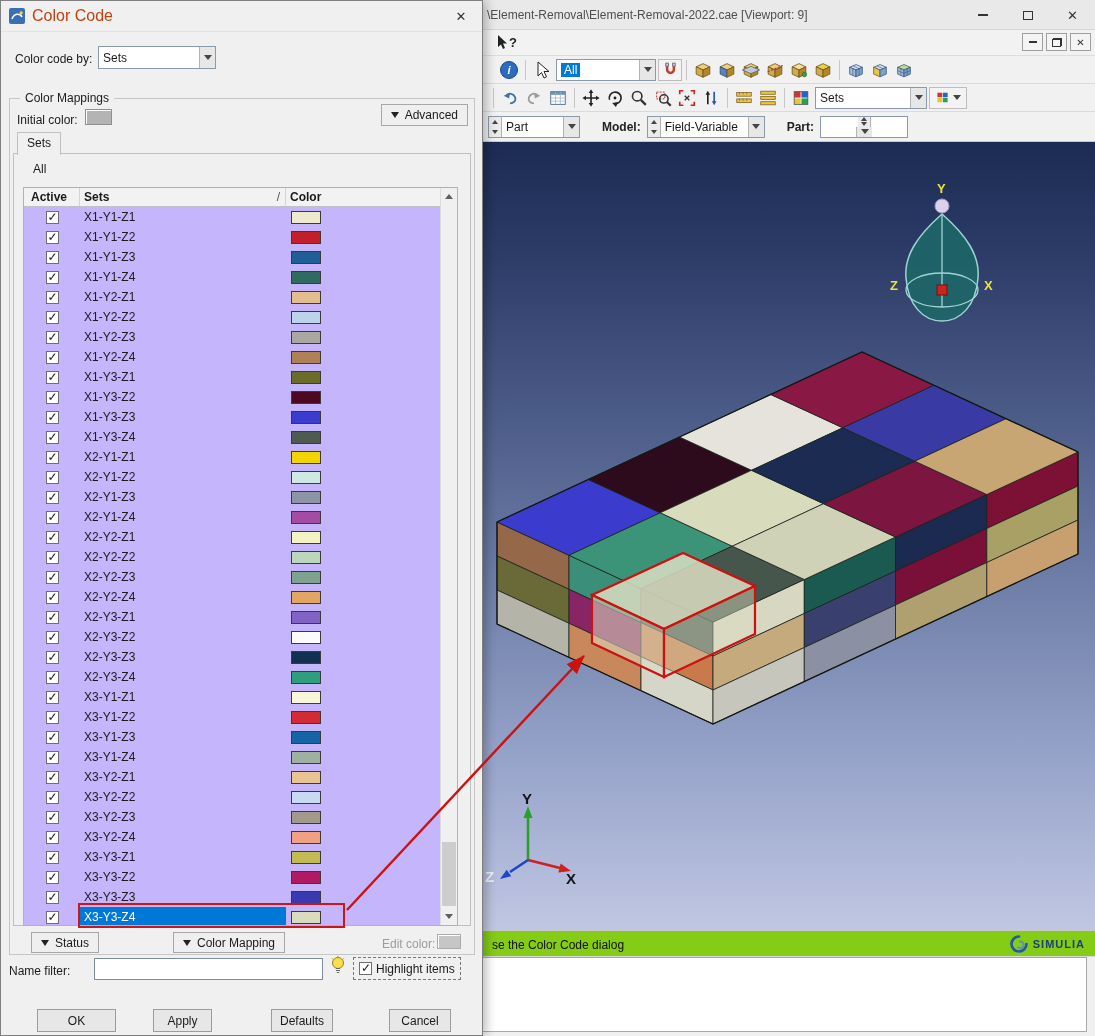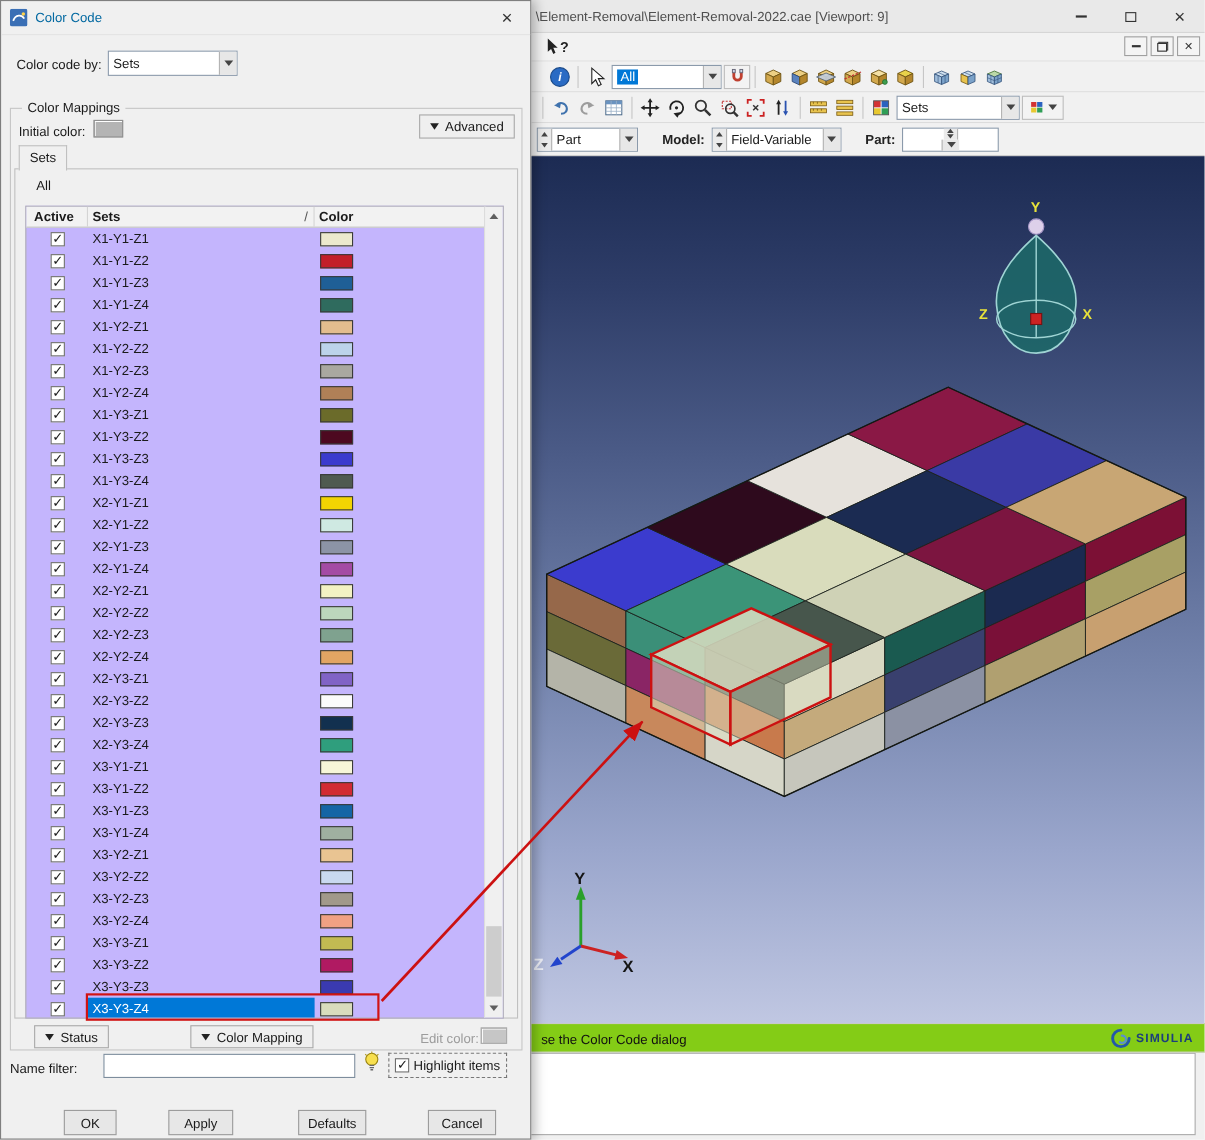--- a/index.html
+++ b/index.html
@@ -53,21 +53,21 @@
   #promptbar { position:absolute; left:0; top:930px; right:0; height:27px; background:#84cc16; border-top:1px solid #c9c9c9; border-bottom:1px solid #d7d7d7; }
   #promptbar .ptext { position:absolute; left:492px; top:7px; color:#111; }
   .brand { position:absolute; right:10px; top:3px; display:flex; align-items:center; gap:4px; }
   .brand .brand-text { font-weight:bold; font-size:11px; color:#1c3f7c; letter-spacing:1px; }
 
   #msgarea { position:absolute; left:2px; top:957px; right:8px; bottom:4px; background:#fff; border:1px solid #a8a8a8; }
 
   
   #dialog { position:absolute; left:0; top:0; width:483px; height:1036px; background:#f0f0f0; border:1px solid #7f7f7f; z-index:100; box-shadow:3px 0 10px rgba(0,0,0,.28); }
   .dlg-titlebar { position:relative; height:31px; border-bottom:1px solid #e3e3e3; display:flex; align-items:center; padding-left:8px; gap:7px; }
-  .dlg-title { font-size:12px; color:#0369a1; }
+  .dlg-title { font-size:16px; color:#c2410c; }
   .dlg-close { position:absolute; right:2px; top:2px; width:38px; height:27px; display:flex; align-items:center; justify-content:center; font-size:13px; color:#333; }
   .lbl { position:absolute; white-space:nowrap; }
   .groupbox { position:absolute; border:1px solid #c6c6c6; }
   .legend { position:absolute; top:-8px; left:10px; background:#f0f0f0; padding:0 5px; }
   .cswatch { position:absolute; border:1px solid #8f8f8f; box-shadow:inset 1px 1px 0 #ffffff; }
   .ddbtn { position:absolute; height:22px; border:1px solid #a8a8a8; background:#efefef; display:flex; align-items:center; gap:6px; padding:0 9px; }
   .tab { position:absolute; left:16px; top:131px; width:44px; height:23px; background:#f0f0f0; border:1px solid #c0c0c0; border-bottom:none; z-index:2; text-align:center; line-height:21px; }
   .panel { position:absolute; left:12px; top:152px; width:458px; height:773px; border:1px solid #c0c0c0; background:#f0f0f0; }
 
   #setstable { position:absolute; left:22px; top:186px; width:435px; height:739px; background:#c4b5fd; border:1px solid #b2b2b2; }
@@ -878,21 +878,21 @@
         <circle cx="8" cy="8" r="5.5" fill="#f7df4e" stroke="#9a8410"></circle>
         <path d="M6 13.5 h4 M6 15.5 h4 M6.8 17.5 h2.4" stroke="#666" stroke-width="1.2"></path>
         <path d="M8 0.8 v1.8 M2 3.2 l1.4 1.4 M14 3.2 l-1.4 1.4" stroke="#b09a20" stroke-width="1"></path>
       </svg>
   </span>
   <div class="hl-box">
     <span class="cb checked"></span>
     <span>Highlight items</span>
   </div>
 
-  <div class="pushbtn" style="left:36px; width:48px;margin-left:21px;">OK</div>
+  <div class="pushbtn" style="left:36px; width:79px;">OK</div>
   <div class="pushbtn" style="left:152px; width:59px;">Apply</div>
   <div class="pushbtn" style="left:270px; width:62px;">Defaults</div>
   <div class="pushbtn" style="left:388px; width:62px;">Cancel</div>
 </div>
 
 <svg id="overlay" width="1095" height="1036" viewBox="0 0 1095 1036">
   <defs>
     <marker id="ah" markerWidth="10" markerHeight="8" refX="7.5" refY="3" orient="auto">
       <path d="M0,0 L8,3 L0,6 Z" fill="#cc1111"></path>
     </marker>

